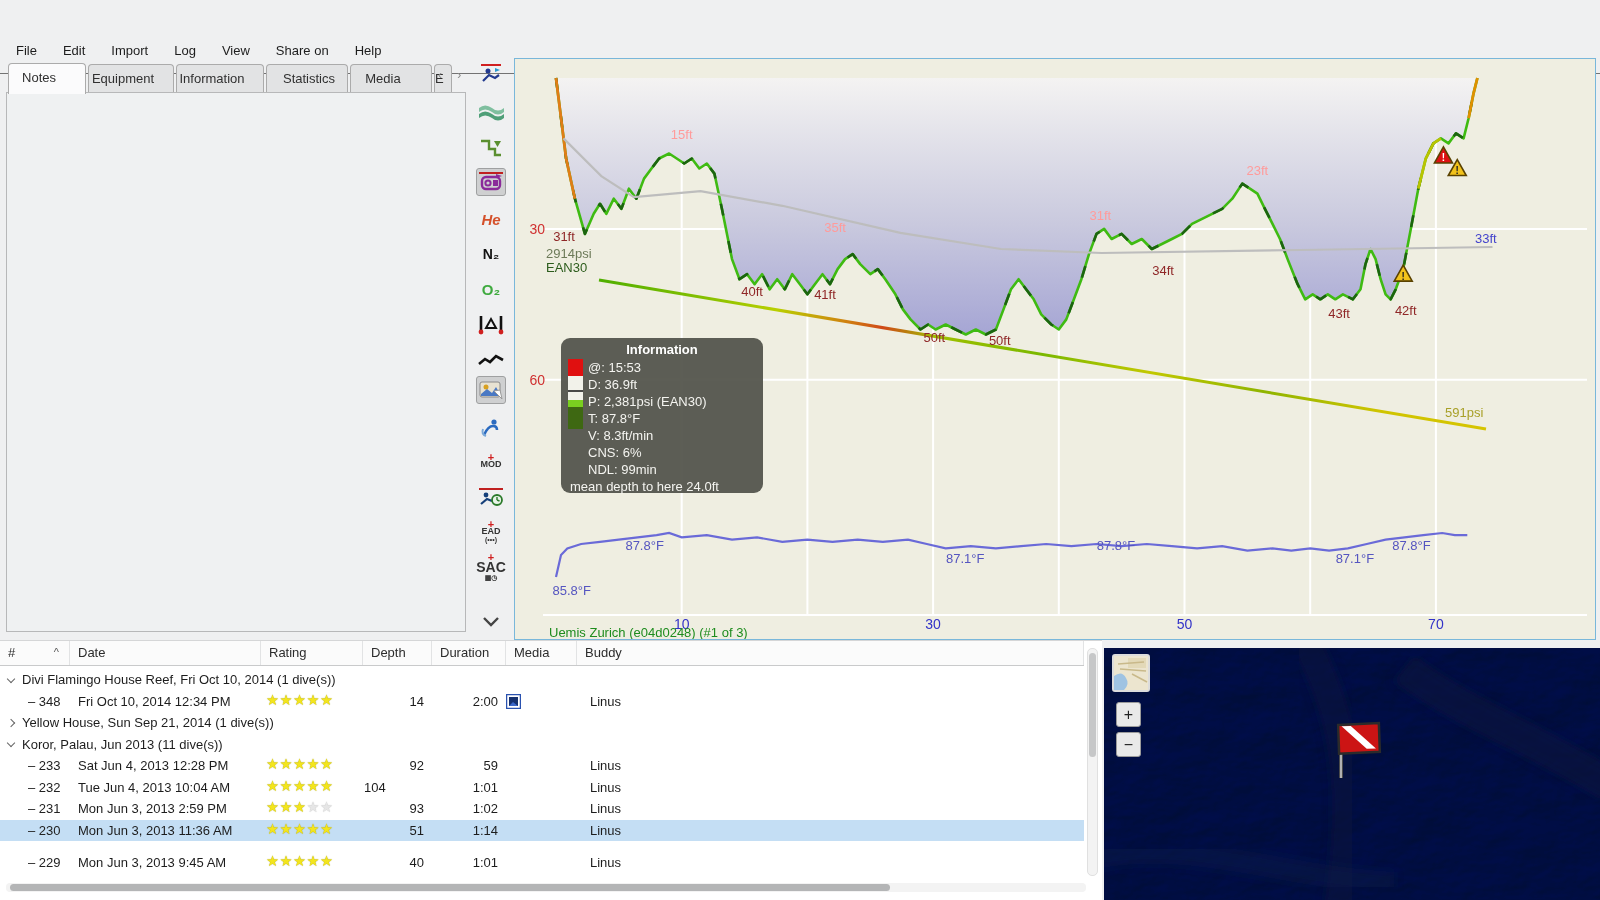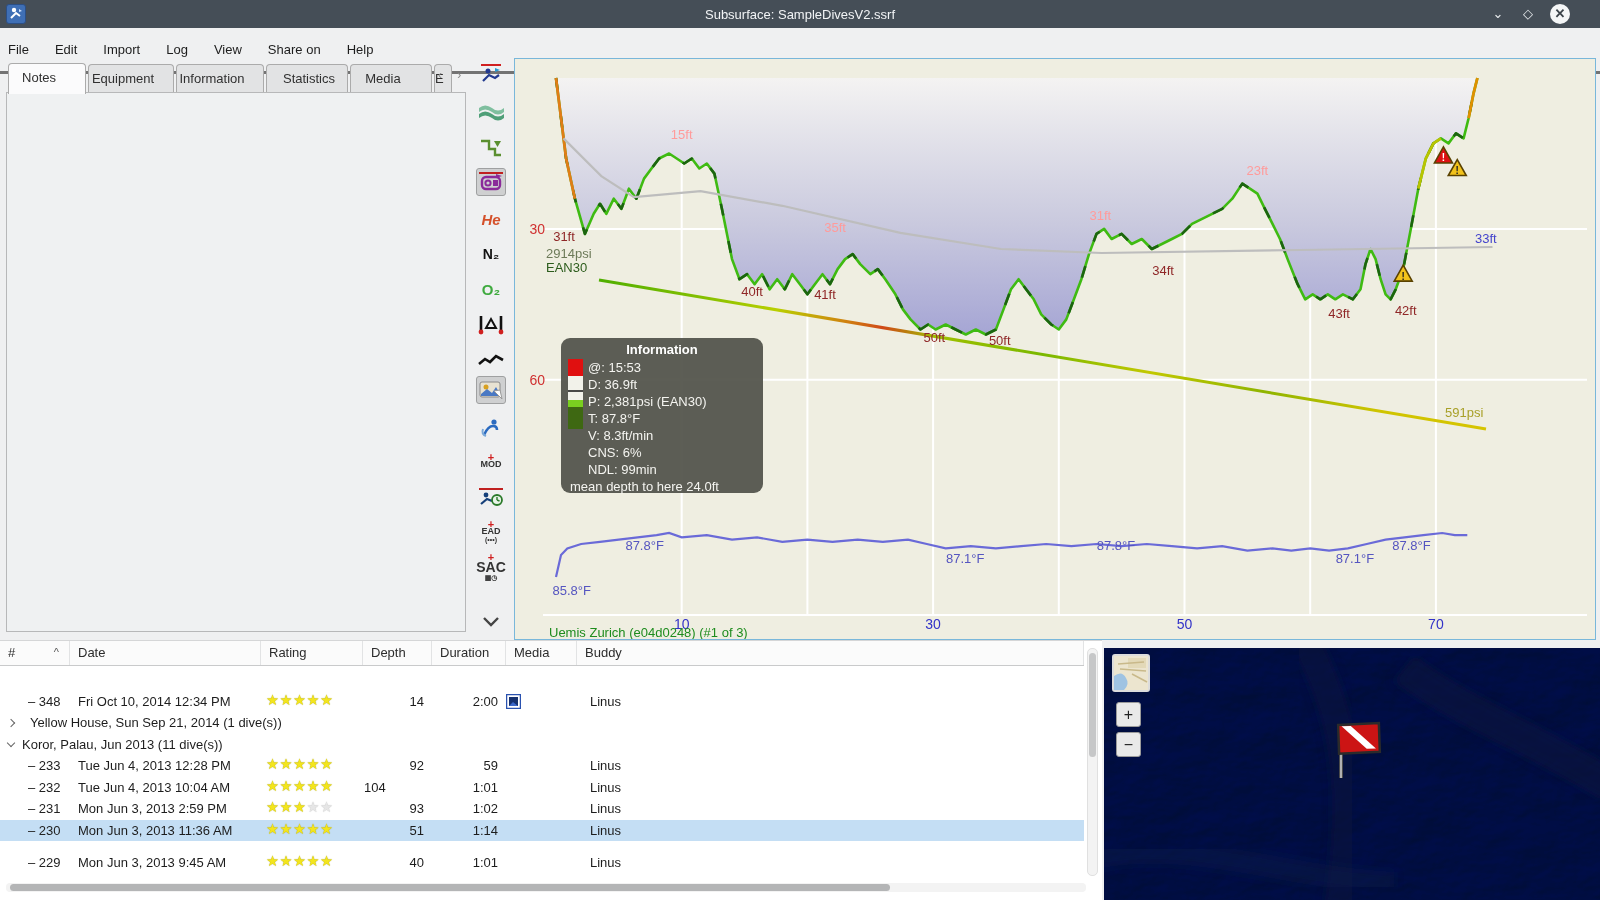--- a/index.html
+++ b/index.html
@@ -10,21 +10,21 @@
 
   
   #titlebar { left:0; top:0; width:1600px; height:28px; background:#454e57; display:flex; align-items:center; }
   #appicon { left:6px; top:4px; width:20px; height:20px; background:#3f6fb5; border-radius:3px; border:1px solid #2c4f85; }
   #appicon svg { display:block; }
   #wintitle { position:absolute; left:0; right:0; text-align:center; color:#f2f4f6; font-size:13px; }
   .winctl { position:absolute; top:4px; width:20px; height:20px; color:#eceff1; text-align:center; line-height:20px; font-size:13px; }
   #ctl-close { background:#f4f6f7; color:#3a4249; border-radius:50%; font-weight:bold; }
 
   
-  #menubar { left:0; top:28px; width:1600px; height:46px; background:#eff0f1; border-bottom:3px solid #737373; display:flex; align-items:center; padding-left:8px; gap:26px; }
+  #menubar { left:0; top:28px; width:1600px; height:46px; background:#eff0f1; border-bottom:1px solid #737373; display:flex; align-items:center; padding-left:16px; gap:26px; }
   #menubar span { color:#1d1d1d; }
 
   
   .tab { position:absolute; top:64px; height:29px; padding:0 16px; line-height:28px; background:#e2e3e4; border:1px solid #ababab; border-bottom:none; border-radius:4px 4px 0 0; color:#303030; }
   .tab.active { background:#fbfbfc; top:63px; height:31px; z-index:3; }
   #tabscroll { top:68px; color:#8a8a8a; font-size:12px; letter-spacing:6px; }
   #lpanel { left:6px; top:92px; width:460px; height:540px; background:#eff1f2; border:1px solid #b7b8b9; z-index:2; }
   .lbl { position:absolute; color:#242424; }
   .field { position:absolute; background:#ffffff; border:1px solid #989a9c; border-radius:3px; display:flex; align-items:center; padding:0 7px; color:#1d1d1d; }
   .chev { width:8px; height:8px; border-right:1.6px solid #555; border-bottom:1.6px solid #555; transform:rotate(45deg); margin-top:-4px; }
@@ -72,33 +72,20 @@
   
   #mappanel { left:1104px; top:648px; width:496px; height:252px; background:#1c2e6a; overflow:hidden; }
   .mapbtn { position:absolute; background:#e9e9e9; border:1px solid #9b9b9b; border-radius:3px; text-align:center; color:#222; }
   #minimap { left:8px; top:6px; width:38px; height:38px; background:#ece5cf; border:2px solid #dcdcdc; }
 </style>
 </head>
 <body>
 
 <div id="win">
 
-  <div class="abs" id="titlebar">
-    <div class="abs" id="appicon">
-      <svg width="18" height="18" viewBox="0 0 18 18">
-          <circle cx="7" cy="5" r="2.2" fill="#fff"></circle>
-          <path d="M4 13 L9 8 L13 11" stroke="#fff" stroke-width="2" fill="none"></path>
-          <path d="M12 4 l3 2 -3 1 z" fill="#cfe3ff"></path>
-        </svg>
-    </div>
-    <div id="wintitle">Subsurface: SampleDivesV2.ssrf</div>
-    <div class="winctl" id="ctl-min" style="right:92px">⌄</div>
-    <div class="winctl" id="ctl-max" style="right:62px">◇</div>
-    <div class="winctl" id="ctl-close" style="right:30px">✕</div>
-  </div>
 
   <div class="abs" id="menubar">
       <span>File</span>
       <span>Edit</span>
       <span>Import</span>
       <span>Log</span>
       <span>View</span>
       <span>Share on</span>
       <span>Help</span>
     </div>
@@ -393,44 +380,48 @@
   <div class="abs" id="divelist">
       <div id="dl-header">
         <div class="hcell" style="width: 70px;">#<span style="position: absolute; right: 10px; top: 5px; color: rgb(85, 85, 85); font-size: 11px;">^</span></div>
         <div class="hcell" style="width: 191px;">Date</div>
         <div class="hcell" style="width: 102px;">Rating</div>
         <div class="hcell" style="width: 69px;">Depth</div>
         <div class="hcell" style="width: 74px;">Duration</div>
         <div class="hcell" style="width: 71px;">Media</div>
         <div class="hcell" style="width: 507px;">Buddy</div>
       </div>
+      <div class="dlrow" style="top: 28px;">
+        <span class="tri open" style="position: absolute; left: 8px;"></span>
+        <span class="dcell" style="left: 22px;">Divi Flamingo House Reef, Fri Oct 10, 2014 (1 dive(s))</span>
+      </div>
       <div class="dlrow" style="top: 49.5px;">
         <span class="dcell" style="left: 28px; color: rgb(34, 34, 34);">– 348</span>
         <span class="dcell" style="left: 78px;">Fri Oct 10, 2014 12:34 PM</span>
         <span class="dcell lstars" style="left: 266px; top: 1px;"><span class="on">★</span><span class="on">★</span><span class="on">★</span><span class="on">★</span><span class="on">★</span></span>
         <span class="dcell" style="left: 364px; width: 60px; text-align: right;">14</span>
         <span class="dcell" style="left: 438px; width: 60px; text-align: right;">2:00</span>
         <span class="dcell" style="left: 506px; top: 3px;"><svg width="15" height="15">
             <rect x="0.5" y="0.5" width="14" height="14" fill="#fff" stroke="#2a52b0" stroke-width="1.5"></rect>
             <rect x="3" y="3" width="9" height="9" fill="#15306e"></rect>
             <path d="M3 12 l4 -4 5 4z" fill="#3a66c8"></path>
           </svg></span>
         <span class="dcell" style="left: 590px;">Linus</span>
       </div>
       <div class="dlrow" style="top: 71px;">
         <span class="tri closed" style="position: absolute; left: 8px;"></span>
-        <span class="dcell" style="left: 30px;">Yellow House, Sun Sep 21, 2014 (1 dive(s))</span>
+        <span class="dcell" style="left: 22px;">Yellow House, Sun Sep 21, 2014 (1 dive(s))</span>
       </div>
       <div class="dlrow" style="top: 92.5px;">
         <span class="tri open" style="position: absolute; left: 8px;"></span>
         <span class="dcell" style="left: 22px;">Koror, Palau, Jun 2013 (11 dive(s))</span>
       </div>
       <div class="dlrow" style="top: 114px;">
         <span class="dcell" style="left: 28px; color: rgb(34, 34, 34);">– 233</span>
-        <span class="dcell" style="left: 78px;">Tue Jun 4, 2013 12:28 PM</span>
+        <span class="dcell" style="left: 78px;">Sat Jun 4, 2013 12:28 PM</span>
         <span class="dcell lstars" style="left: 266px; top: 1px;"><span class="on">★</span><span class="on">★</span><span class="on">★</span><span class="on">★</span><span class="on">★</span></span>
         <span class="dcell" style="left: 364px; width: 60px; text-align: right;">92</span>
         <span class="dcell" style="left: 438px; width: 60px; text-align: right;">59</span>
         <span class="dcell" style="left: 590px;">Linus</span>
       </div>
       <div class="dlrow" style="top: 135.5px;">
         <span class="dcell" style="left: 28px; color: rgb(34, 34, 34);">– 232</span>
         <span class="dcell" style="left: 78px;">Tue Jun 4, 2013 10:04 AM</span>
         <span class="dcell lstars" style="left: 266px; top: 1px;"><span class="on">★</span><span class="on">★</span><span class="on">★</span><span class="on">★</span><span class="on">★</span></span>
         <span class="dcell" style="left: 364px; width: 60px; text-align: left;">104</span>

